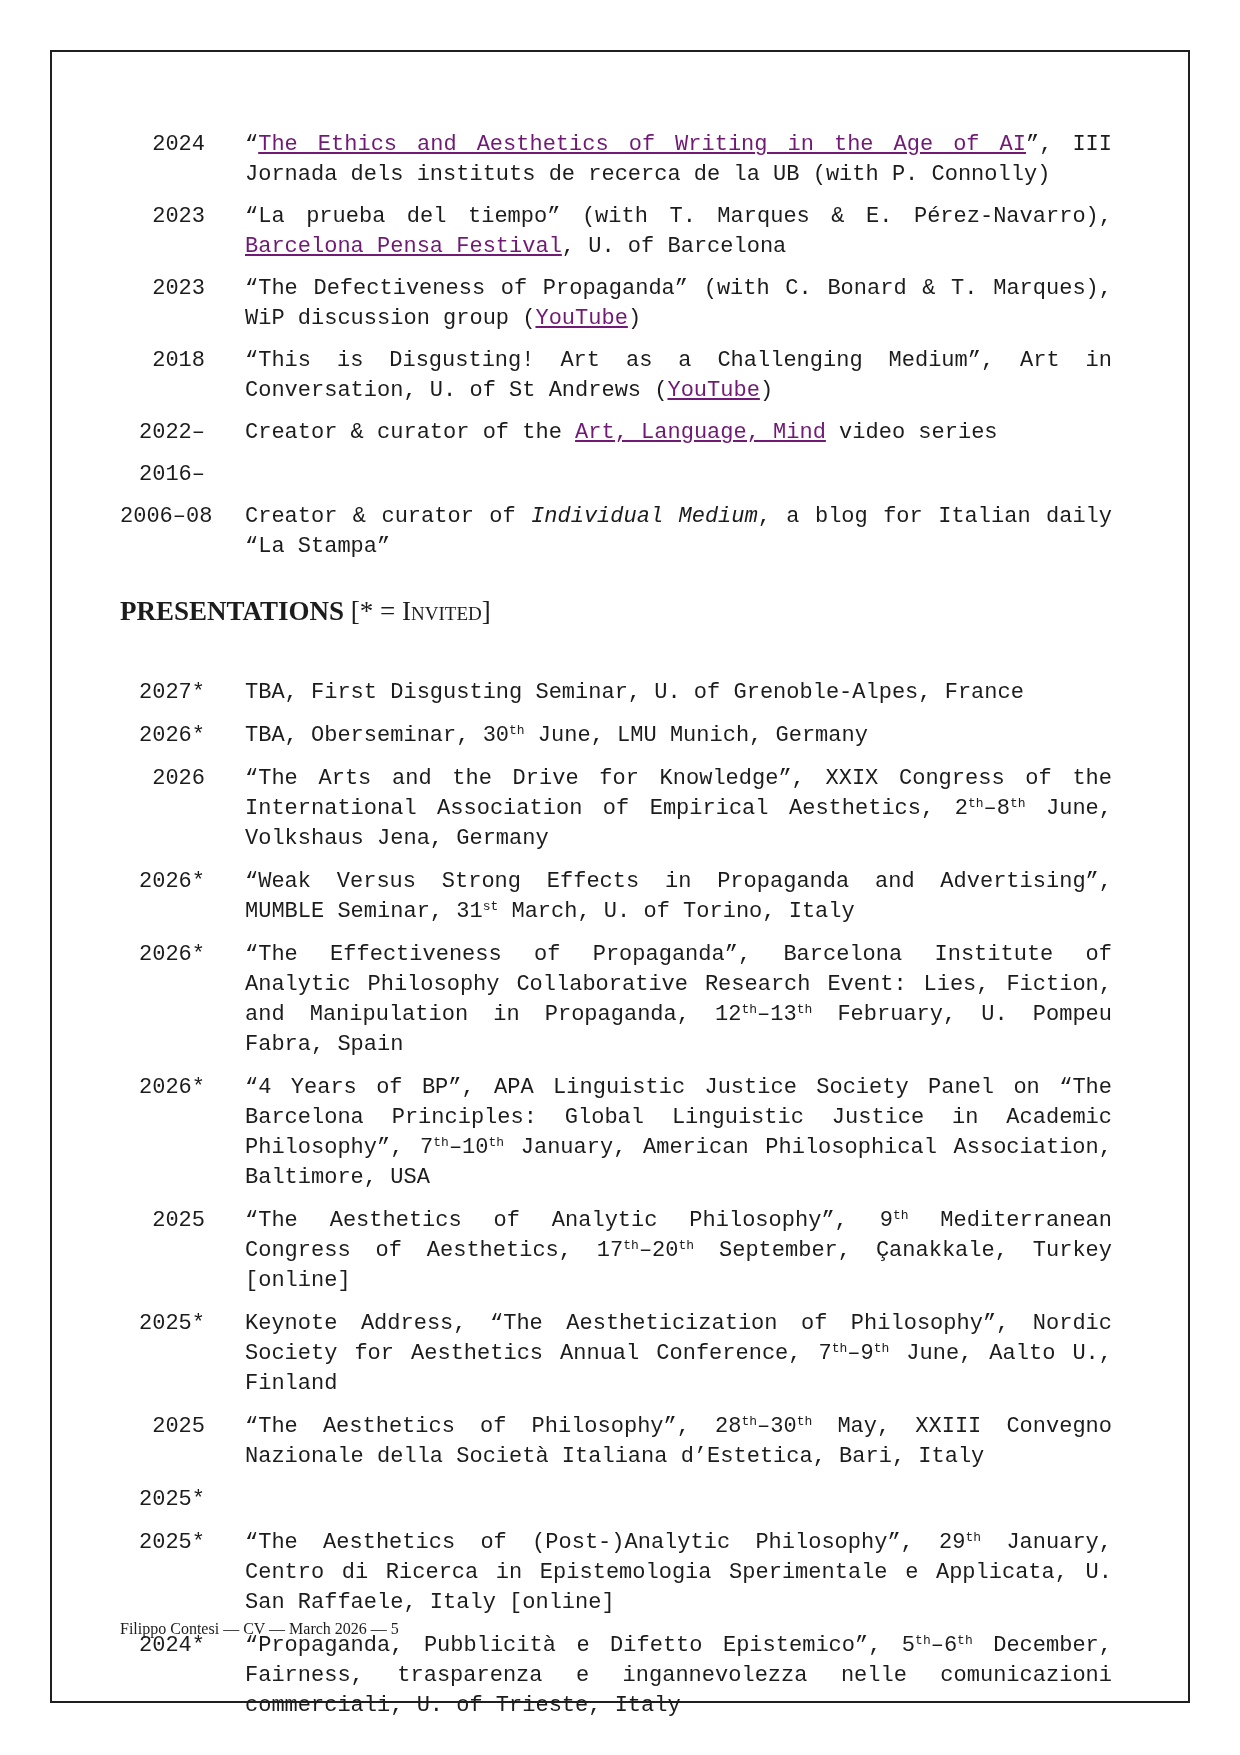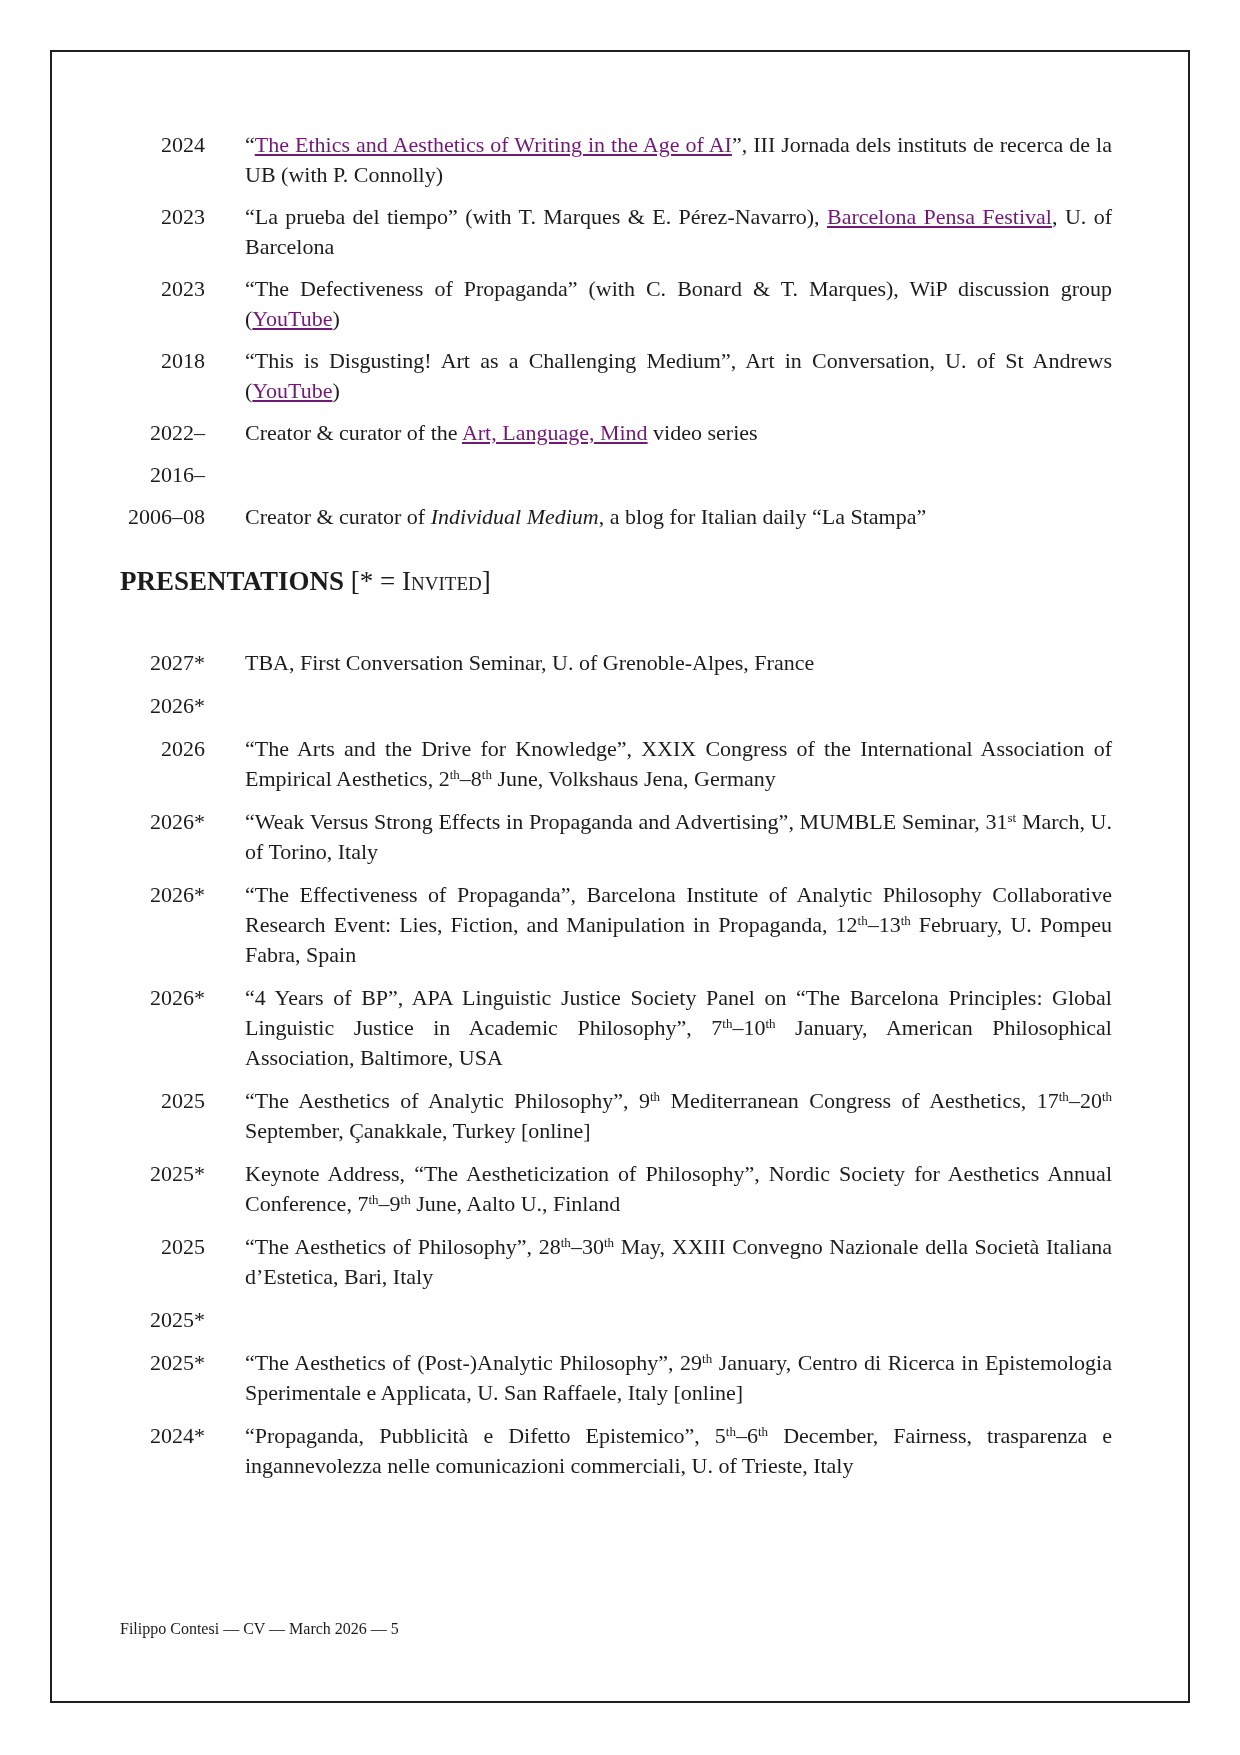--- a/index.html
+++ b/index.html
@@ -18,21 +18,21 @@
     border: 2px solid #1f1f1f;
     box-sizing: border-box;
   }
   .content {
     position: absolute;
     left: 120px; top: 130px;
     width: 992px;
     font-size: 22px;
     line-height: 30px;
   }
-  .entry { display: flex; margin-bottom: 12px; }
+  .entry { display: flex; margin-bottom: 12px; font-family: Liberation Mono, monospace; }
   .presentations .entry { margin-bottom: 13px; }
   .year {
     flex: 0 0 85px;
     width: 85px;
     text-align: right;
     white-space: nowrap;
   }
   .etext {
     flex: 1;
     margin-left: 40px;
@@ -93,24 +93,25 @@
         <div class="year">2006–08</div>
         <div class="etext"><span>Creator &amp; curator of </span><span class="it">Individual Medium</span><span>, a blog for Italian daily “La Stampa”</span></div>
       </div>
     </div>
 
   <h2 class="section-heading"><span class="heading-title">PRESENTATIONS</span><span class="heading-note"><span> [* = </span><span class="smallcaps">Invited</span><span>]</span></span></h2>
 
   <div class="entries presentations">
       <div class="entry">
         <div class="year">2027*</div>
-        <div class="etext"><span>TBA, First Conversation Seminar, U. of Grenoble-Alpes, France</span></div>
+        <div class="etext"><span>TBA, First Disgusting Seminar, U. of Grenoble-Alpes, France</span></div>
       </div>
       <div class="entry">
         <div class="year">2026*</div>
+        <div class="etext"><span>TBA, Oberseminar, 30</span><span class="sup">th</span><span> June, LMU Munich, Germany</span></div>
       </div>
       <div class="entry">
         <div class="year">2026</div>
         <div class="etext"><span>“The Arts and the Drive for Knowledge”, XXIX Congress of the International Association of Empirical Aesthetics, 2</span><span class="sup">th</span><span>–8</span><span class="sup">th</span><span> June, Volkshaus Jena, Germany</span></div>
       </div>
       <div class="entry">
         <div class="year">2026*</div>
         <div class="etext"><span>“Weak Versus Strong Effects in Propaganda and Advertising”, MUMBLE Seminar, 31</span><span class="sup">st</span><span> March, U. of Torino, Italy</span></div>
       </div>
       <div class="entry">

